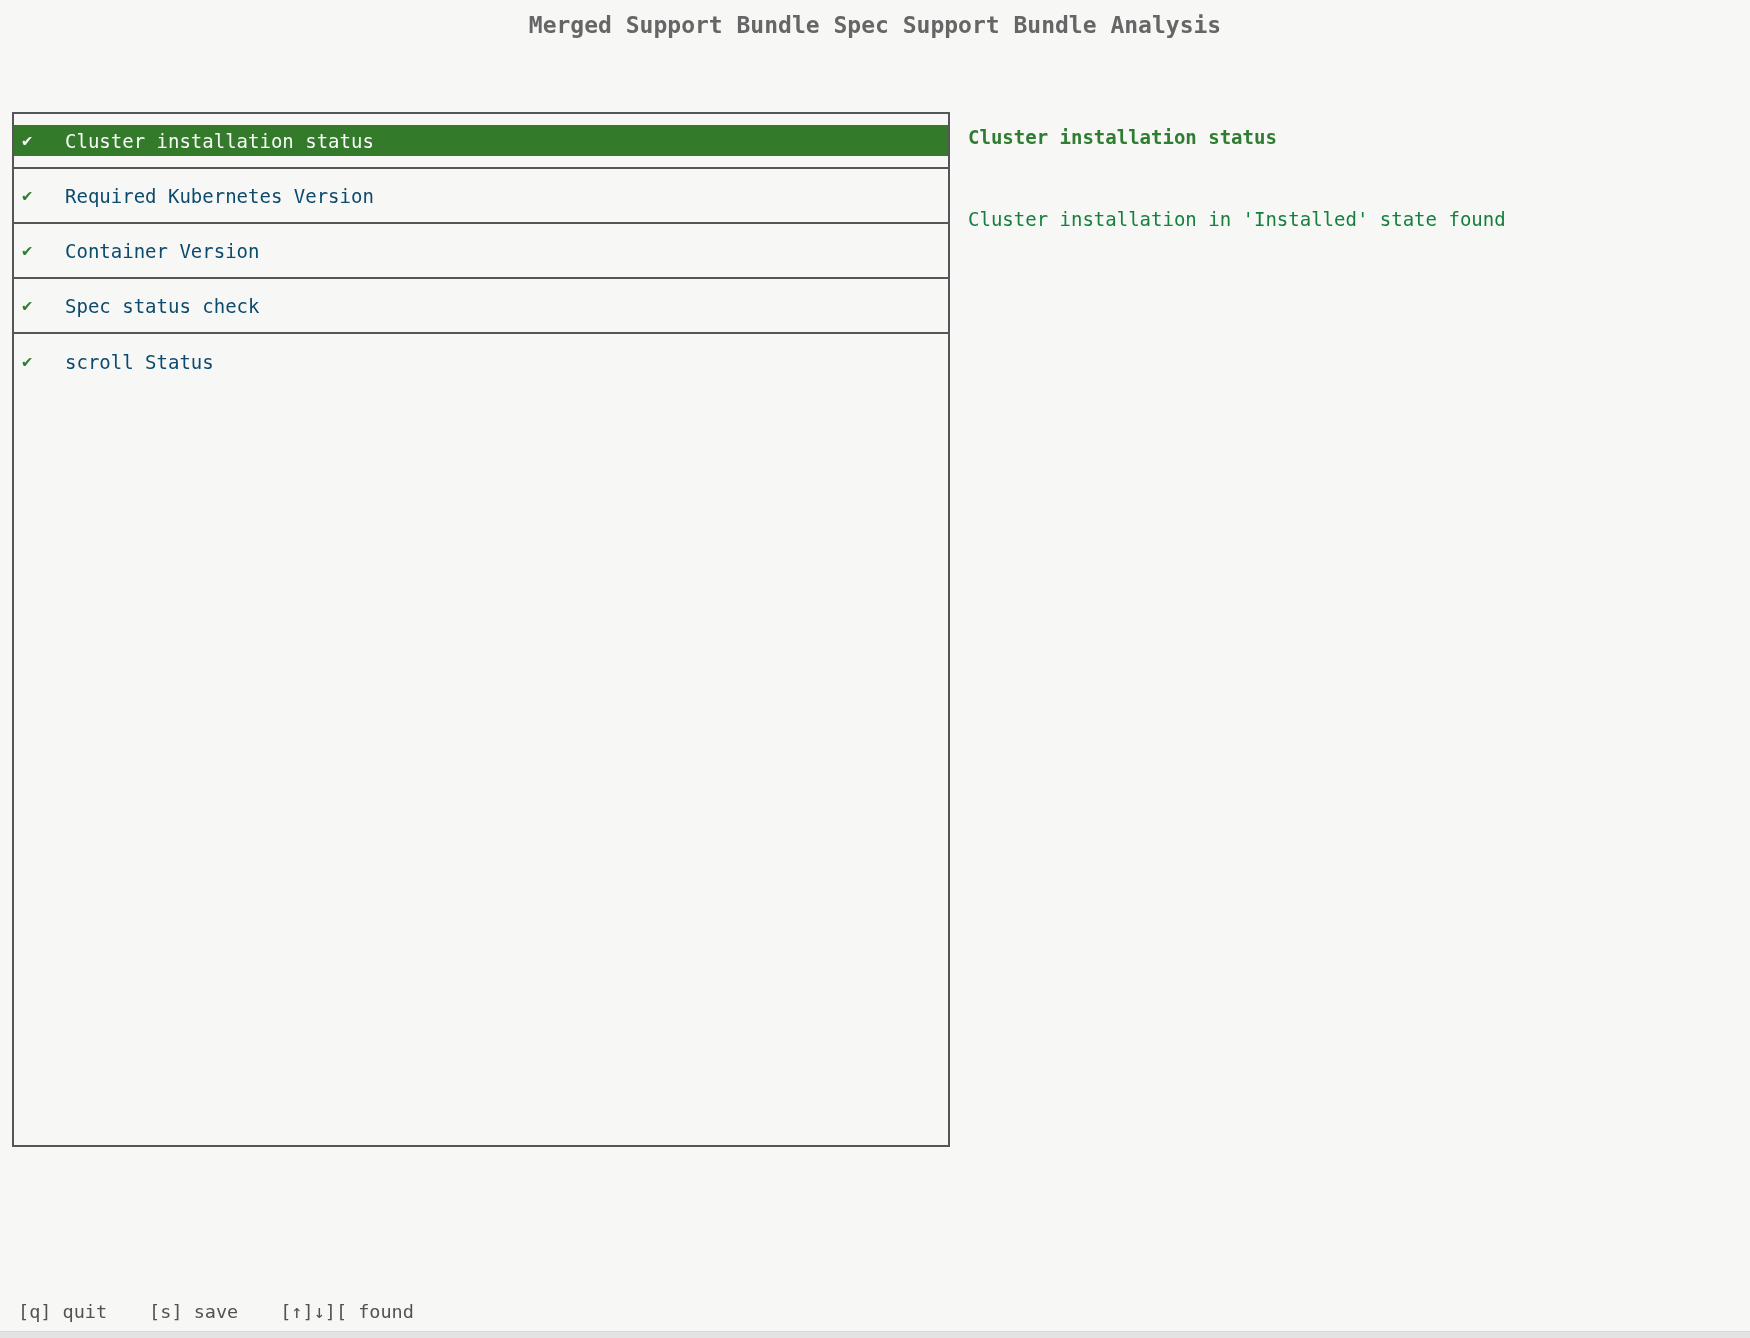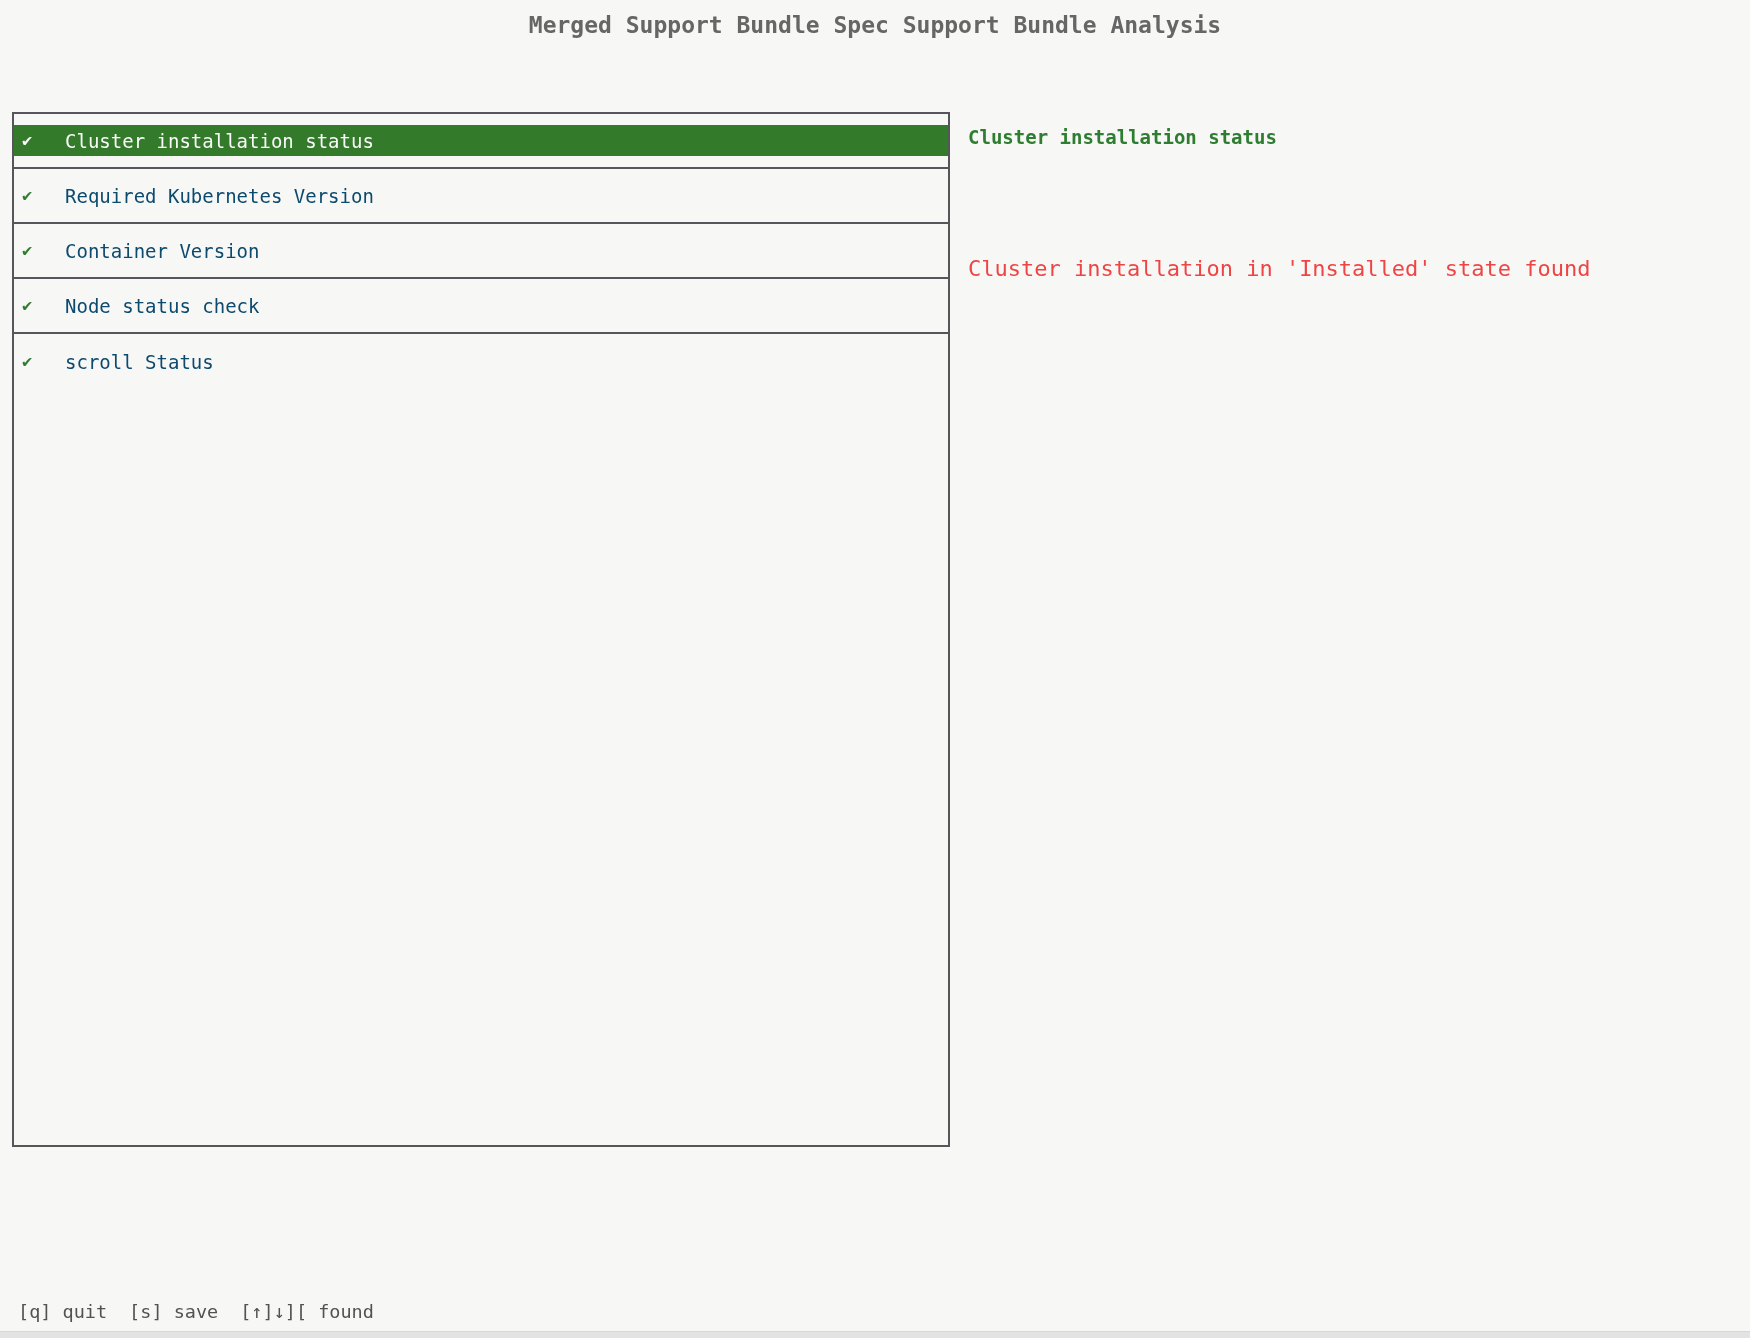--- a/index.html
+++ b/index.html
@@ -66,31 +66,30 @@
     top: 126px;
     font-size: 19px;
     font-weight: bold;
     color: #2e7d31;
     white-space: pre;
   }
   .detail-body {
     position: absolute;
     left: 968px;
     top: 208px;
-    font-size: 22px;
-    color: #ef4444;
+    font-size: 19px;
+    color: #15803d;
     white-space: pre;
-    margin-top: 48px;
   }
   .footer {
     position: absolute;
     left: 18px;
     top: 1301px;
     display: flex;
-    gap: 22px;
+    gap: 42px;
     font-size: 18.5px;
     color: #525252;
     white-space: pre;
   }
   .bottom-strip {
     position: absolute;
     left: 0;
     bottom: 0;
     width: 100%;
     height: 6px;
@@ -125,21 +124,21 @@
     <div class="row">
       <div class="hl">
         <span class="check">✔</span>
         <span class="label">Container Version</span>
       </div>
     </div>
 
     <div class="row">
       <div class="hl">
         <span class="check">✔</span>
-        <span class="label">Node status check</span>
+        <span class="label">Spec status check</span>
       </div>
     </div>
 
     <div class="row">
       <div class="hl">
         <span class="check">✔</span>
         <span class="label">scroll Status</span>
       </div>
     </div>
 

